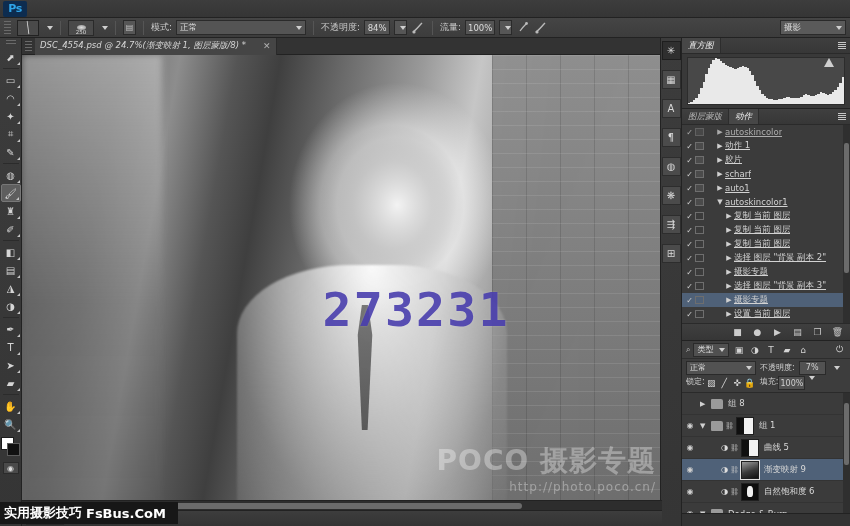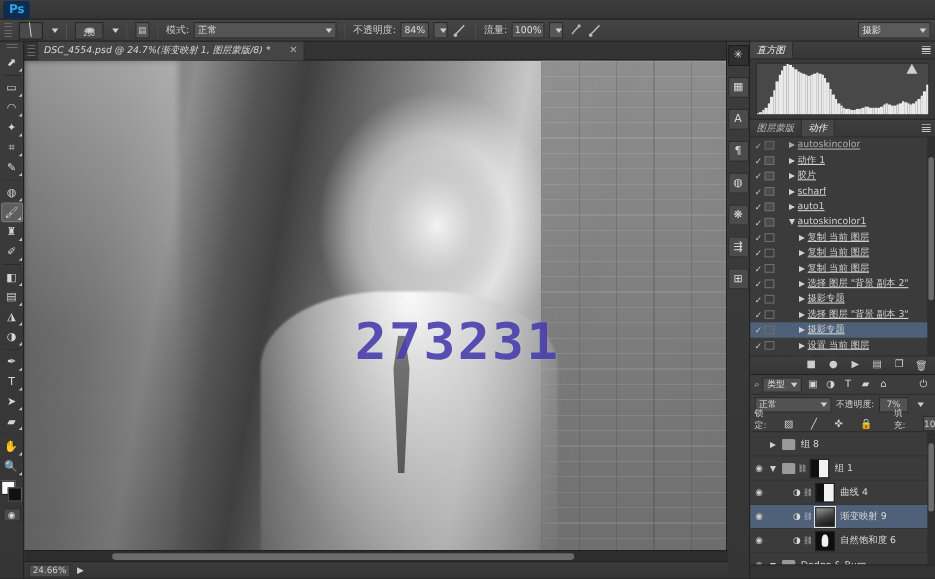--- a/index.html
+++ b/index.html
@@ -268,21 +268,21 @@
   }
   .filter-type { height: 14px; background: #505050; border: 1px solid #2a2a2a;
     display: flex; align-items: center; gap: 2px; padding: 0 3px; font-size: 8px; color: #ddd; }
   .fi { width: 13px; height: 13px; display: flex; align-items: center; justify-content: center;
     color: #d4d4d4; font-size: 9px; }
   .lay-blend { height: 17px; display: flex; align-items: center; gap: 4px; padding: 0 4px; background: #3d3d3d; }
   .blend-sel { width: 70px; height: 14px; background: #525252; border: 1px solid #2a2a2a;
     display: flex; align-items: center; justify-content: space-between; padding: 0 3px; font-size: 8px; color: #ddd; }
   .num-box { width: 27px; height: 14px; background: #525252; border: 1px solid #2a2a2a;
     display: flex; align-items: center; justify-content: center; font-size: 8px; color: #cfcfcf; }
-  .lay-lock { height: 17px; display: flex; align-items: flex-end; gap: 16px; padding: 0 4px; background: #3d3d3d;
+  .lay-lock { height: 17px; display: flex; align-items: flex-start; gap: 0; padding: 0 4px; background: #3d3d3d;
     border-bottom: 1px solid #2a2a2a; }
   .lay-list { height: 120px; overflow: hidden; position: relative; background: #3b3b3b; }
   .lay-row { height: 22px; display: flex; align-items: center; gap: 2px; padding-left: 2px;
     border-bottom: 1px solid #333; font-size: 8.5px; color: #d9d9d9; }
   .lay-row.sel { background: #4f6178; }
   .eye { width: 12px; text-align: center; font-size: 8px; color: #cfcfcf; }
   .lay-arrow { width: 9px; font-size: 7px; color: #d0d0d0; }
   .folder { width: 12px; height: 10px; background: #9a9a9a; border-radius: 1px 2px 1px 1px; }
   .thumb-sq { width: 18px; height: 18px; border: 1px solid #1f1f1f; }
   .thumb-sq.sel-th { outline: 1px solid #e2e2e2; }
@@ -487,20 +487,24 @@
   </div>
 
   <div class="canvas-area">
     <div class="photo">
       <div class="photo-left"></div>
       <div class="photo-bricks"></div>
       <div class="photo-suit"></div>
       <div class="photo-tie"></div>
     </div>
     <div class="canvas-text">273231</div>
+    <div class="poco-wm">
+      <div class="big">POCO 摄影专题</div>
+      <div class="small">http://photo.poco.cn/</div>
+    </div>
   </div>
 
 
   <div class="iconstrip" id="icon-strip">
       <div class="strip-icon active">✳</div>
       <div style="height: 4px;"></div>
       <div class="strip-icon">▦</div>
       <div style="height: 4px;"></div>
       <div class="strip-icon">A</div>
       <div style="height: 4px;"></div>
@@ -776,21 +780,21 @@
               <span class="thumb-sq mask-half"></span>
               <span style="margin-left:3px;white-space:nowrap">组 1</span>
             </div>
             <div class="lay-row">
               <span class="eye">◉</span>
               <span style="width:10px"></span>
               <span class="lay-arrow"></span>
               <span style="font-size:8px;color:#ddd">◑</span>
               <span style="font-size:7px;color:#ccc">⛓</span>
               <span class="thumb-sq mask-half"></span>
-              <span style="margin-left:3px;white-space:nowrap">曲线 4</span>
+              <span style="margin-left:3px;white-space:nowrap">曲线 5</span>
             </div>
             <div class="lay-row sel">
               <span class="eye">◉</span>
               <span style="width:10px"></span>
               <span class="lay-arrow"></span>
               <span style="font-size:8px;color:#ddd">◑</span>
               <span style="font-size:7px;color:#ccc">⛓</span>
               <span class="thumb-sq thumb-img sel-th"></span>
               <span style="margin-left:3px;white-space:nowrap">渐变映射 9</span>
             </div>
@@ -820,14 +824,18 @@
   </div>
 
   <div class="hscroll">
       <i></i>
     </div>
   <div class="statusbar">
     <div class="status-zoom">24.66%</div>
     <span style="font-size:8px">▶</span>
   </div>
 
+  <div class="fsbus">
+    <span>实用摄影技巧</span>
+    <span class="en">FsBus.CoM</span>
+  </div>
 
 </div>
 
 </body></html>

